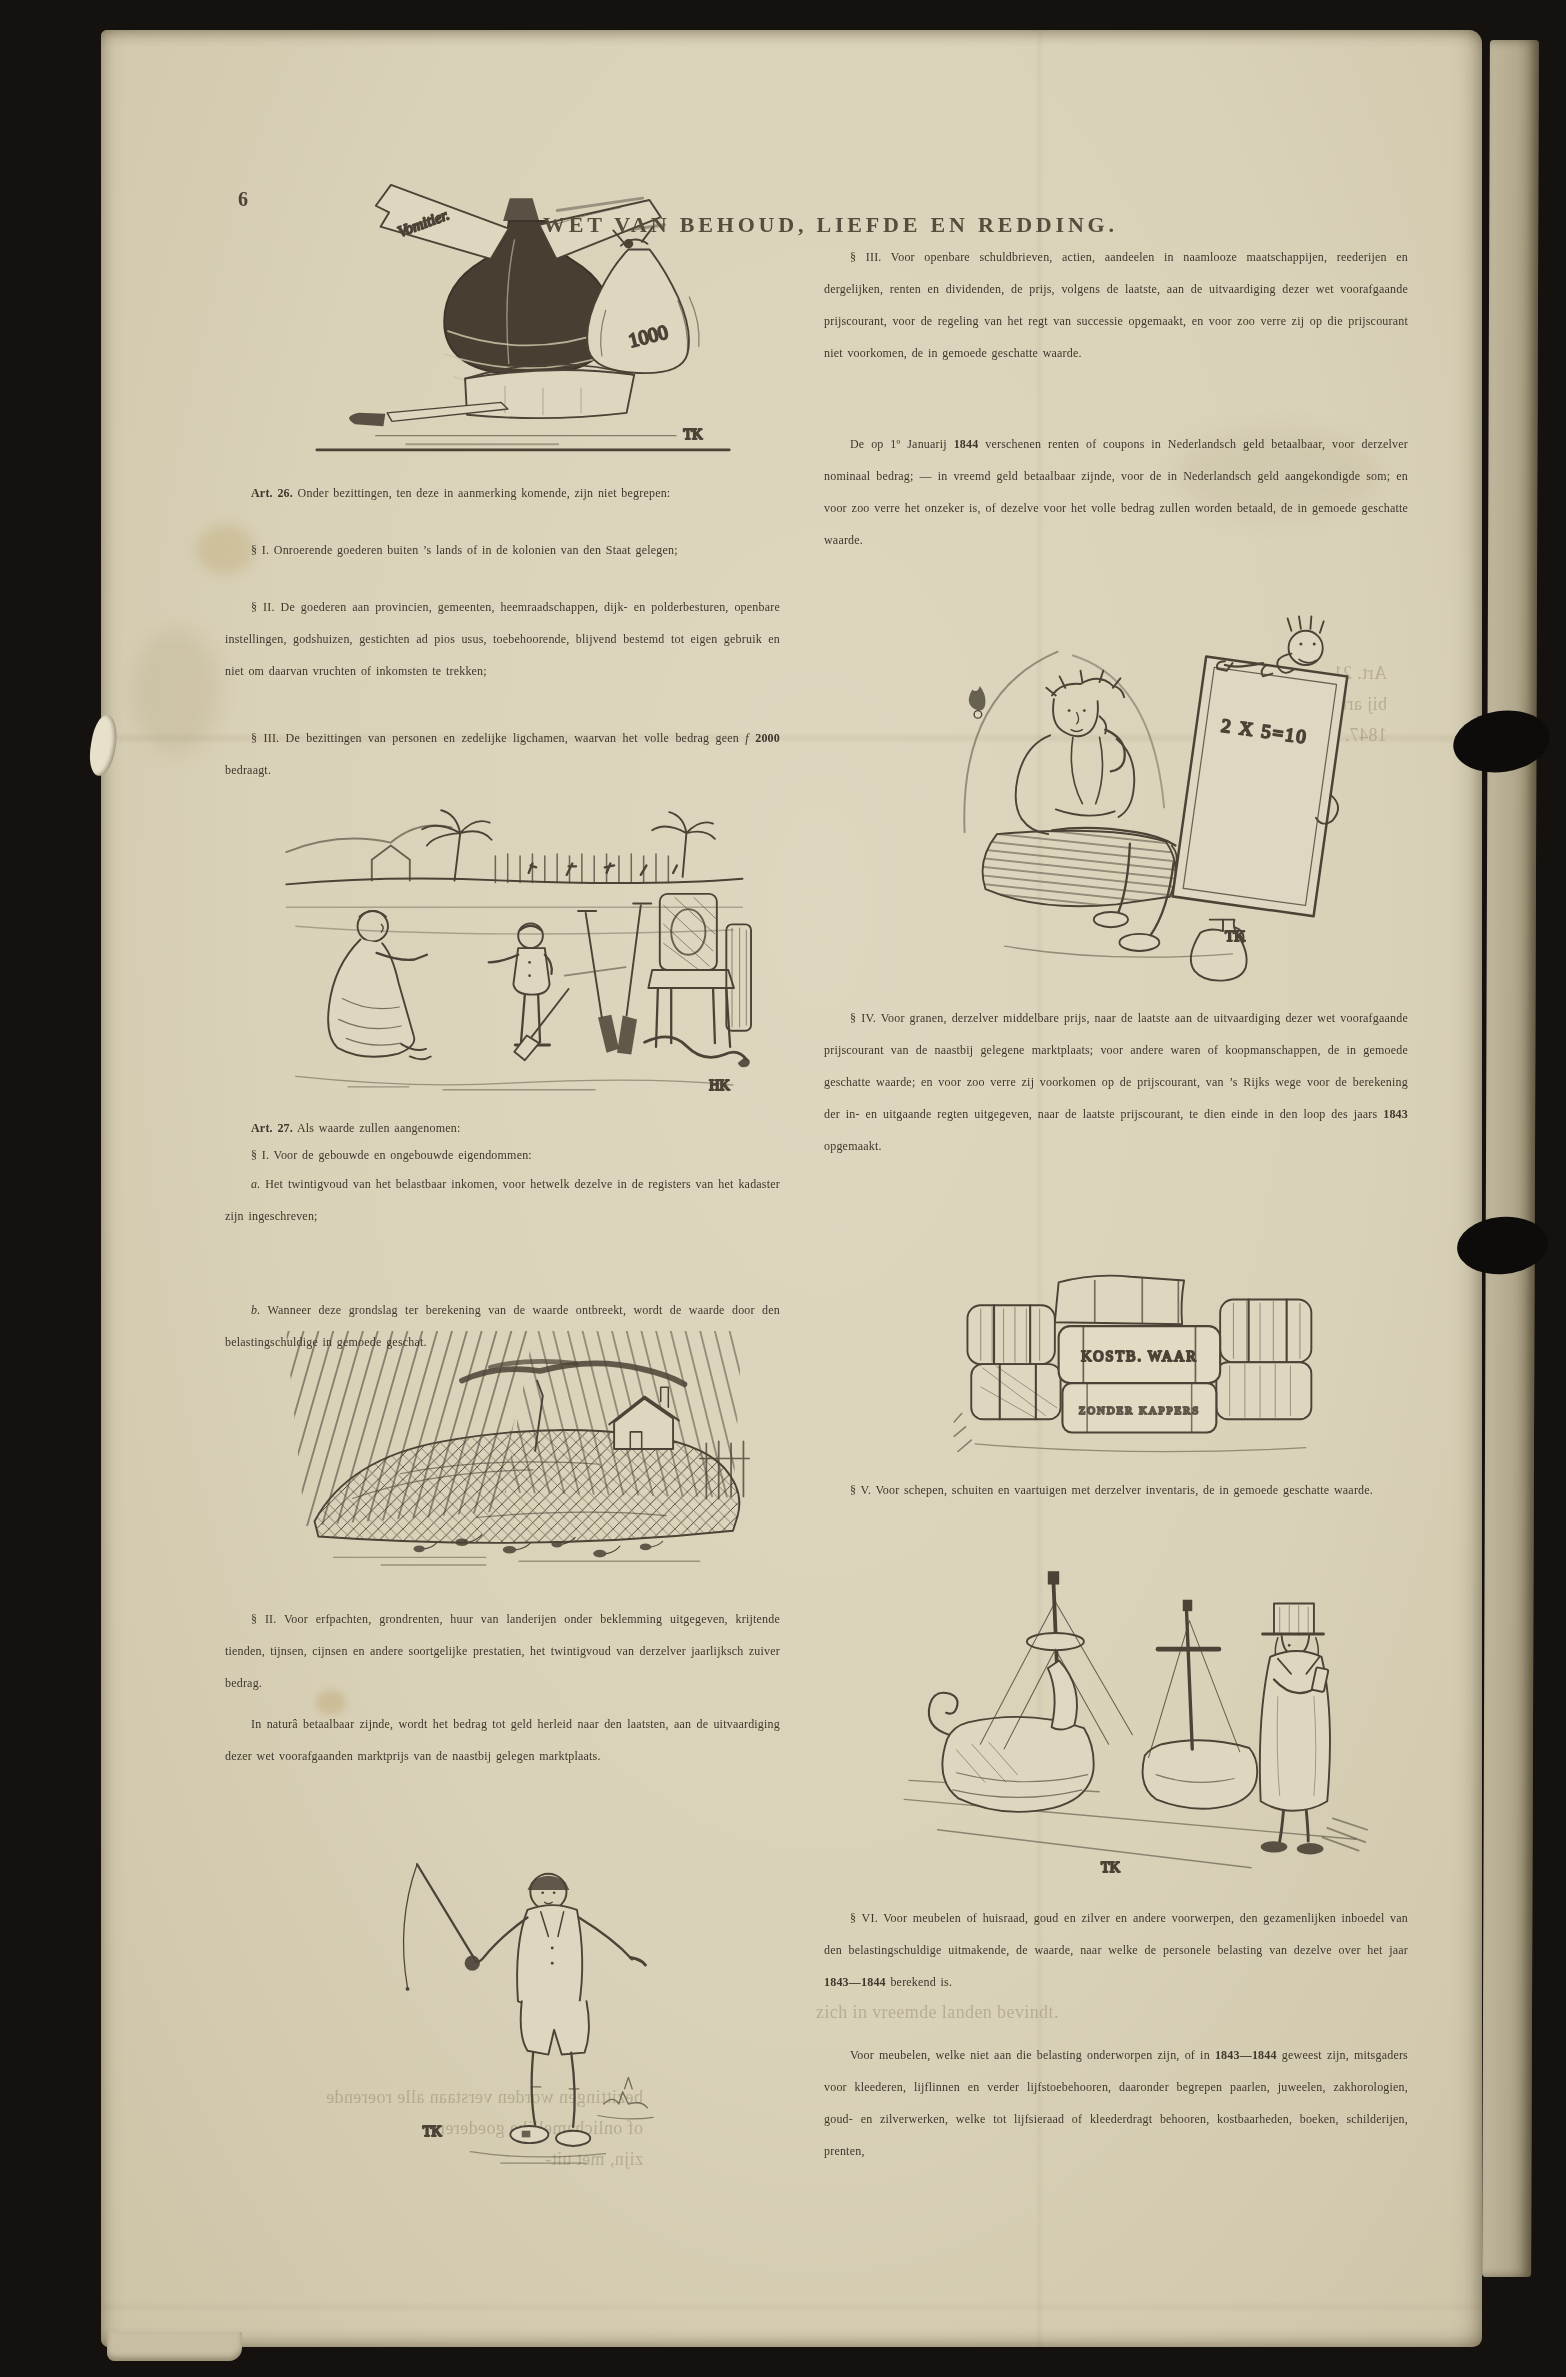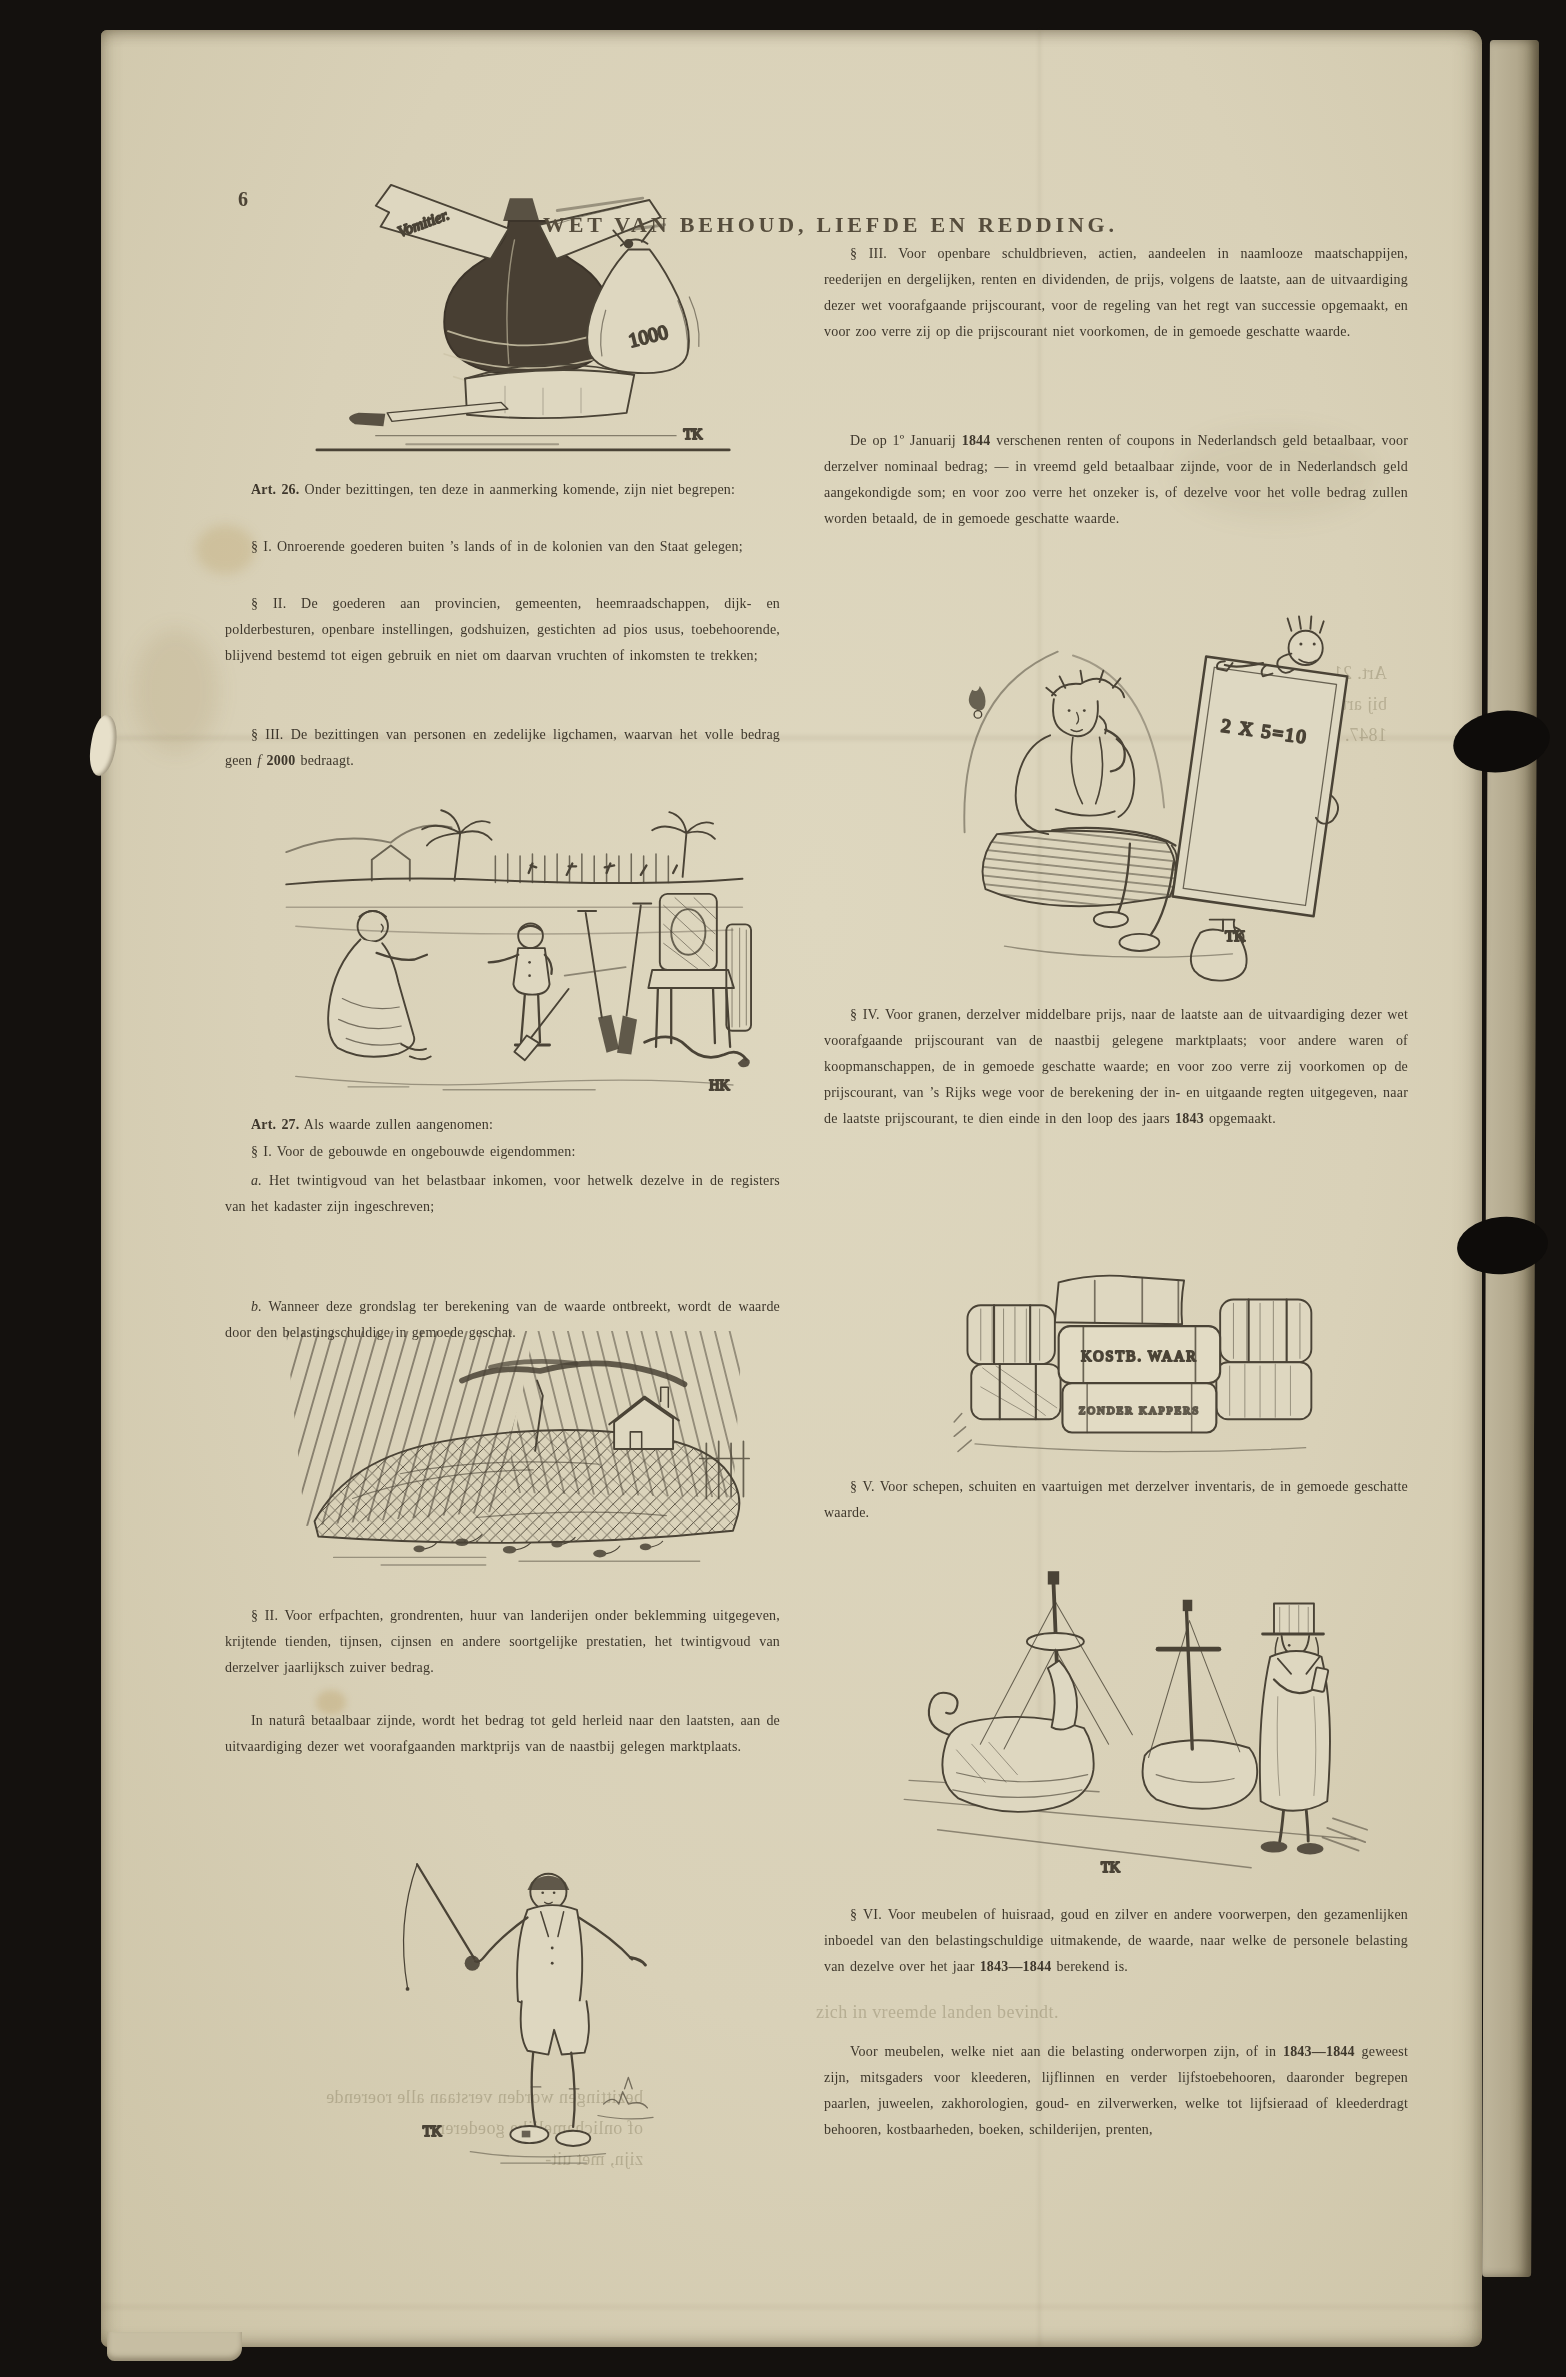--- a/index.html
+++ b/index.html
@@ -44,21 +44,21 @@
   .pagenum{
     position:absolute;left:137px;top:158px;font-size:20px;color:#4c4335;
     font-weight:bold;z-index:3;
   }
   .header-title{
     position:absolute;left:442px;top:158px;width:561px;z-index:3;
     text-align:center;font-size:22px;font-weight:bold;letter-spacing:3.8px;
     color:#564d3d;white-space:nowrap;margin-top:24px;
   }
   .para{
-    position:absolute;z-index:3;font-size:14px;line-height:26px;color:#3e372c;
+    position:absolute;z-index:3;font-size:12px;line-height:32px;color:#3e372c;
     text-align:justify;text-indent:26px;letter-spacing:0.2px;word-spacing:1.4px;
   }
   .pL{left:124px;width:555px;}
   .pR{left:723px;width:584px;}
   .sb{font-weight:bold;}
   .si{font-style:italic;}
   
   svg.eng-art{position:absolute;z-index:2;overflow:visible;}
   .eng{stroke:#4a4336;fill:none;stroke-width:2;stroke-linecap:round;stroke-linejoin:round;}
   .fill{fill:#4a4336;stroke:none;}

